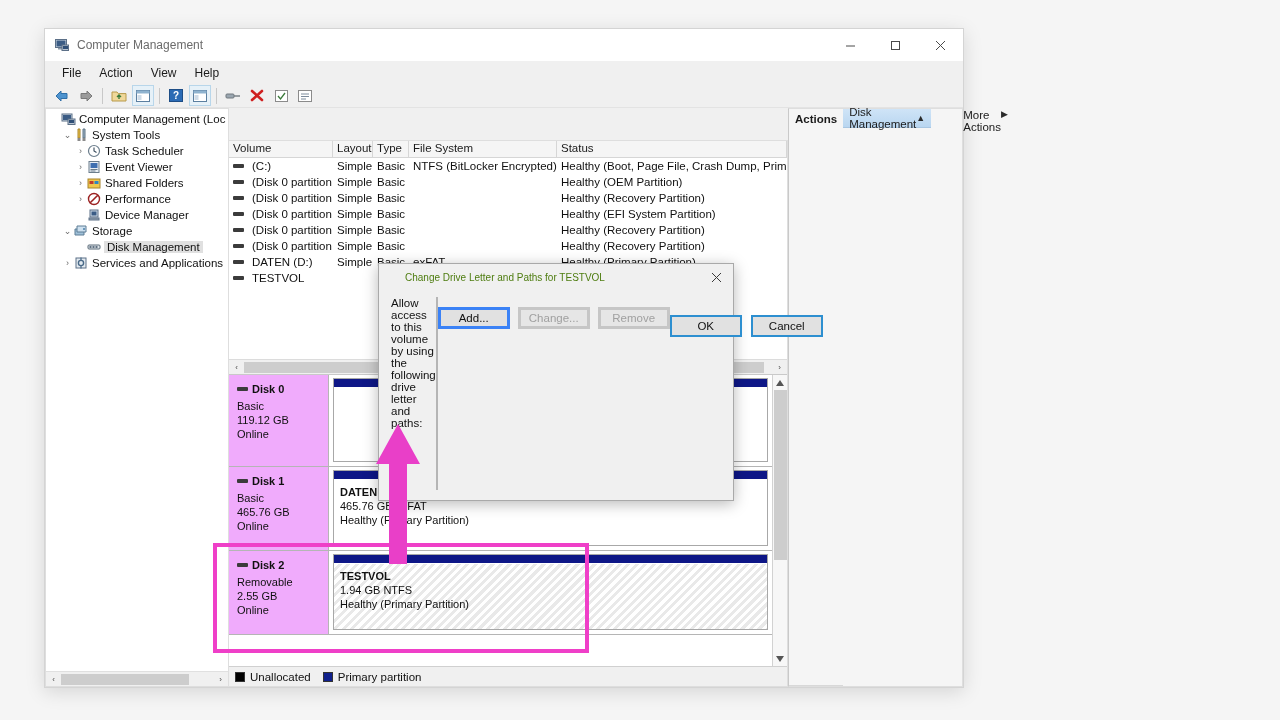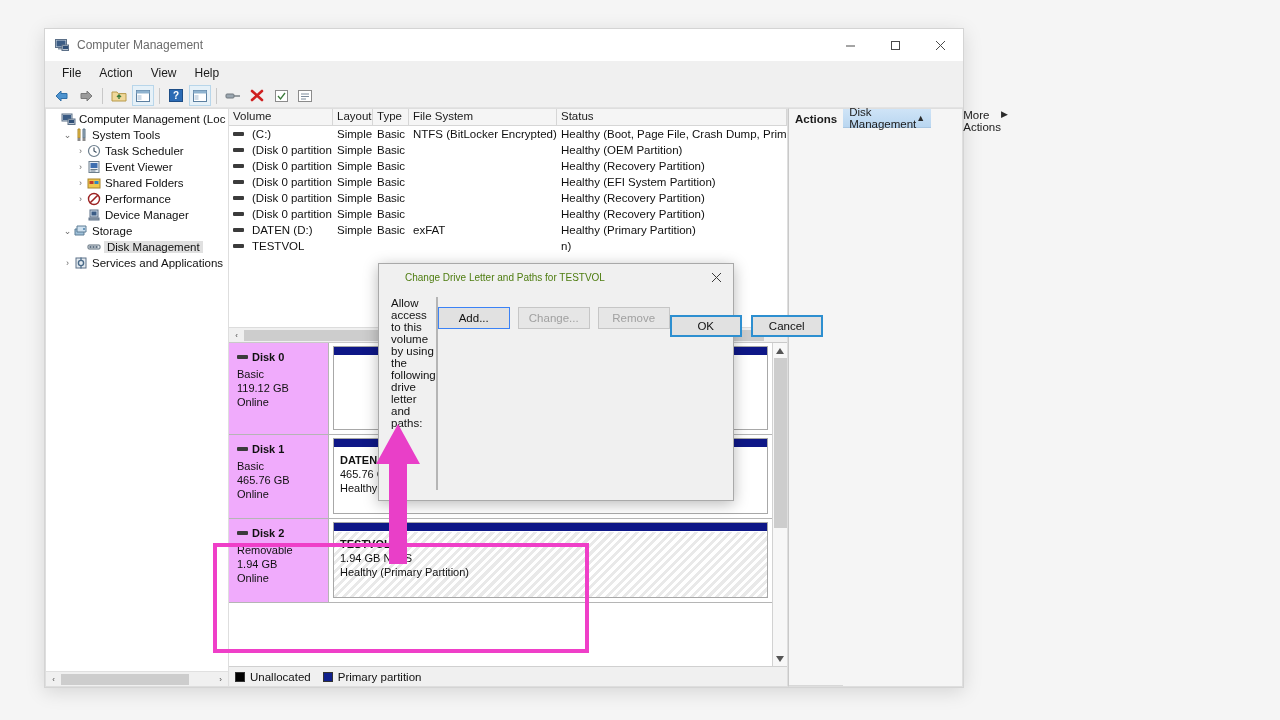--- a/index.html
+++ b/index.html
@@ -60,21 +60,21 @@
   .trow.selected .tlabel { background: #e0e0e0; padding: 0 3px; margin-left:-1px;}
   .hscroll { height: 15px; background: #f0f0f0; border-top: 1px solid #e0e0e0;
              display: flex; align-items: center; }
   .hs-arrow { width: 15px; height: 15px; display:flex;align-items:center;justify-content:center;
               font-size: 8px; color: #4a4a4a; }
   .hs-track { flex: 1; height: 13px; background: #f0f0f0; position: relative; }
   .hs-thumb { position: absolute; left: 0; top: 1px; height: 11px; background: #cdcdcd; }
 
   
   .center { flex: 1; display: flex; flex-direction: column; min-width: 0;
-            border: 1px solid #dedede; border-left: none; background:#fff;}
+            border: 1px solid #dedede; border-left: none; background:#fff;margin-top:32px;}
   .vol-list { flex: 0 0 233px; display: flex; flex-direction: column; background: #fff; min-width:0;}
   .vol-header { display: flex; height: 17px; background: #f5f5f5; border-bottom: 1px solid #d6d6d6;
                 font-size: 11.5px; color: #1b1b1b; }
   .vh { border-right: 1px solid #d6d6d6; padding: 1px 4px; white-space: nowrap; overflow: hidden;}
   .vol-rows { flex: 1; overflow: hidden; }
   .vrow { display: flex; height: 16px; font-size: 11.5px; color: #101010; align-items: center; }
   .vc { padding: 0 4px; white-space: nowrap; overflow: hidden; }
   .vol-icon { width: 11px; height: 4px; background: #3b3b3b; margin-left:4px; margin-right: 4px;
               border-radius: 1px; flex: 0 0 11px; }
   .vol-hscroll { height: 15px; background: #f0f0f0; border-top: 1px solid #dcdcdc;
@@ -133,21 +133,21 @@
   }
   .dlg-title { height: 27px; display: flex; align-items: center; background: #f0f0f0;
                flex: 0 0 27px; }
   .dlg-title .dt { flex: 1; font-size: 10px; color: #4d7c0f; padding-left: 26px; white-space: nowrap;}
   .dlg-x { width: 34px; height: 27px; display:flex;align-items:center;justify-content:center;
            color:#3a3a3a; font-size:12px;}
   .dlg-body { flex: 1; padding: 6px 12px 10px 12px; display: flex; flex-direction: row; }
   .dlg-label { font-size: 11.5px; color: #111; margin-bottom: 8px; }
   .dlg-list { flex: 1; background: #fff; border: 1px solid #b5b5b5; }
   .dlg-btnrow { display: flex; gap: 8px; margin-top: 10px; }
-  .btn { height: 22px; min-width: 72px; background: #e1e1e1; border: 1px solid #3b82f6;
+  .btn { height: 22px; min-width: 72px; background: #e1e1e1; border: 3px solid #3b82f6;
          font-size: 11.5px; color: #111; display: flex; align-items: center; justify-content: center; }
   .btn.disabled { color: #a0a0a0; border-color: #c6c6c6; background:#e6e6e6; }
   .btn.primary { border: 2px solid #2d8fd0; background: #e1e1e1; }
   .dlg-footer { display: flex; justify-content: flex-end; gap: 9px; margin-top: 18px; }
 
   
   .hl-box {
     position: absolute; left: 213px; top: 543px; width: 376px; height: 110px;
     border: 4px solid #ef3fc8; pointer-events: none;
   }
@@ -516,21 +516,21 @@
                   </div>
                 </div>
               </div>
               <div class="diskrow" style="height: 84px;">
                 <div class="dinfo">
                   <div class="dname">
                     <span class="dmark"></span>
                     <span>Disk 2</span>
                   </div>
                   <div class="dline">Removable</div>
-                  <div class="dline">1.94 GB</div>
+                  <div class="dline">2.55 GB</div>
                   <div class="dline">Online</div>
                 </div>
                 <div class="dparts">
                   <div class="part" style="flex: 100 1 0px;">
                     <div class="bar"></div>
                     <div class="pbody hatch">
                       <div class="ptitle">TESTVOL</div>
                       <div>1.94 GB NTFS</div>
                       <div>Healthy (Primary Partition)</div>
                     </div>

